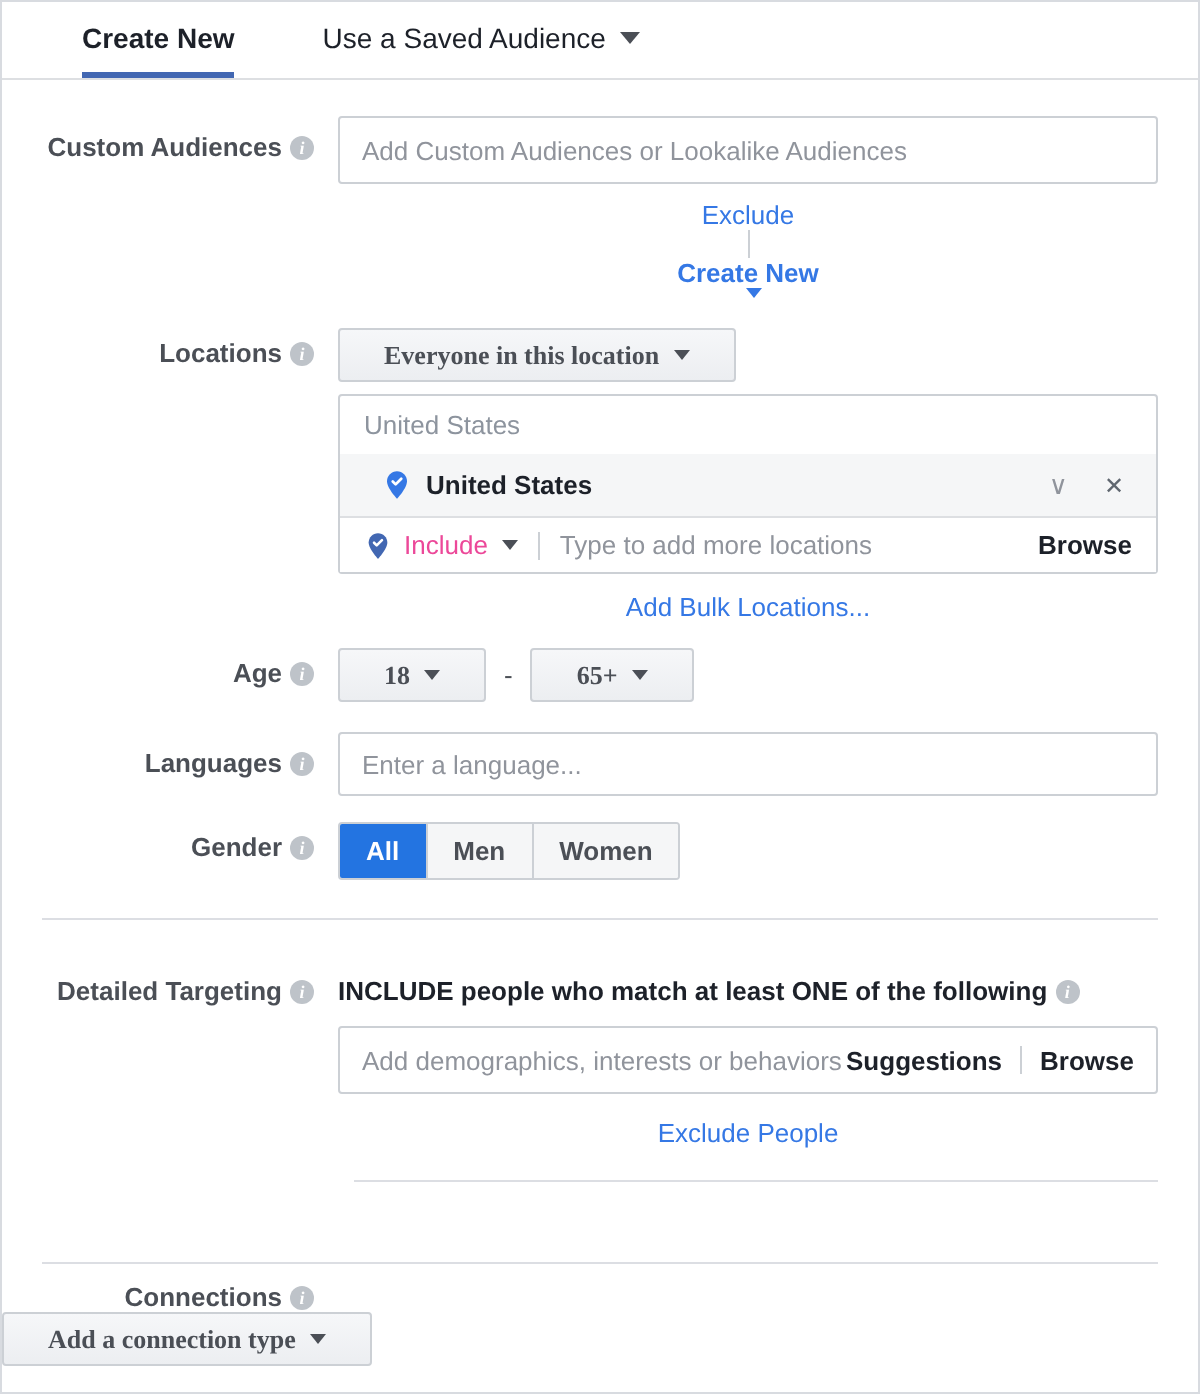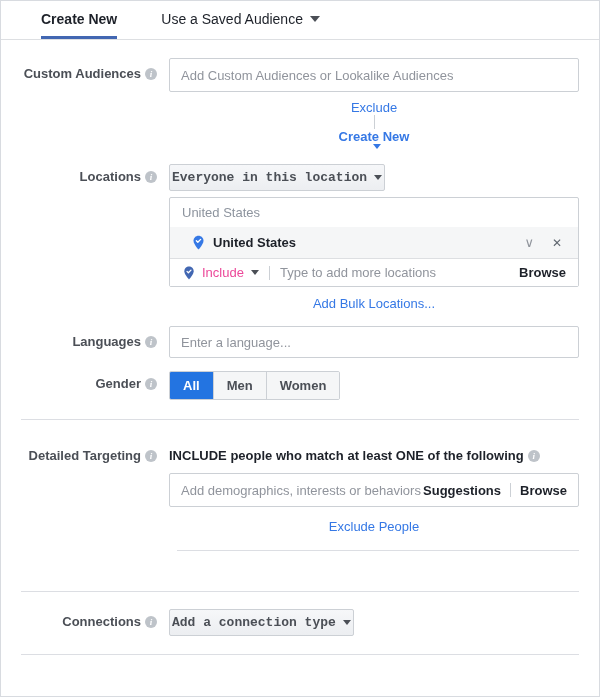--- a/index.html
+++ b/index.html
@@ -70,25 +70,25 @@
     border-top: 5px solid #3578e5; vertical-align: 1px;
   }
   .caret-gray {
     width: 0; height: 0; display: inline-block; margin-left: 7px;
     border-left: 4px solid transparent; border-right: 4px solid transparent;
     border-top: 5px solid #4b4f56;
   }
 
   .btn {
     display: inline-flex; align-items: center;
-    height: 27px; padding: 0 2px;
+    height: 27px; padding: 0 22px;
     background: linear-gradient(#f6f7f9, #eceef1);
     border: 1px solid #ccd0d5; border-radius: 2px;
     font-size: 13px; font-weight: bold; color: #4b4f56; cursor: pointer;
-    font-family: Liberation Mono, monospace;
+    font-family: Liberation Serif, serif;
   }
 
   
   .loc-box { margin-top: 6px; border: 1px solid #ccd0d5; border-radius: 2px; background: #fff; }
   .loc-search-display { padding: 7px 12px; font-size: 13px; color: #8d949e; }
   .loc-selected-row {
     display: flex; align-items: center; background: #f5f6f7;
     padding: 8px 14px 8px 21px; cursor: pointer;
   }
   .loc-selected-row .name { font-size: 13px; font-weight: bold; margin-left: 7px; color:#1d2129; }
@@ -205,20 +205,36 @@
             <span class="bold-action">Browse</span>
           </div>
         </div>
 
         <div class="links-row" style="margin-top:9px;">
           <a class="link">Add Bulk Locations...</a>
         </div>
       </div>
     </div>
 
+    <div class="row" style="margin-top:13px;">
+      <div class="label-col tight">
+        <span>Age</span><span class="info">i</span>
+      </div>
+      <div class="ctrl-col" style="display:flex;align-items:center;">
+        <button class="btn">
+          <span>18</span>
+          <span class="caret-gray"></span>
+        </button>
+        <span style="margin:0 9px;font-size:13px;color:#4b4f56;">-</span>
+        <button class="btn">
+          <span>65+</span>
+          <span class="caret-gray"></span>
+        </button>
+      </div>
+    </div>
 
     <div class="row" style="margin-top:15px;">
       <div class="label-col">
         <span>Languages</span><span class="info">i</span>
       </div>
       <div class="ctrl-col">
         <input class="text-input" style="height: 32px;" type="text" placeholder="Enter a language...">
       </div>
     </div>
 
@@ -258,21 +274,21 @@
     </div>
 
     <div class="divider indent" style="margin-top:16px;"></div>
 
     <div class="row" style="margin-top:16px;">
       <div class="label-col"></div>
     </div>
 
     <div class="divider" style="margin-top:16px;"></div>
 
-    <div class="row" style="margin-top:17px;">
+    <div class="row" style="margin-top:4px;flex-direction:column;">
       <div class="label-col tight">
         <span>Connections</span><span class="info">i</span>
       </div>
       <div class="ctrl-col">
         <button class="btn">
           <span>Add a connection type</span>
           <span class="caret-gray"></span>
         </button>
       </div>
     </div>

